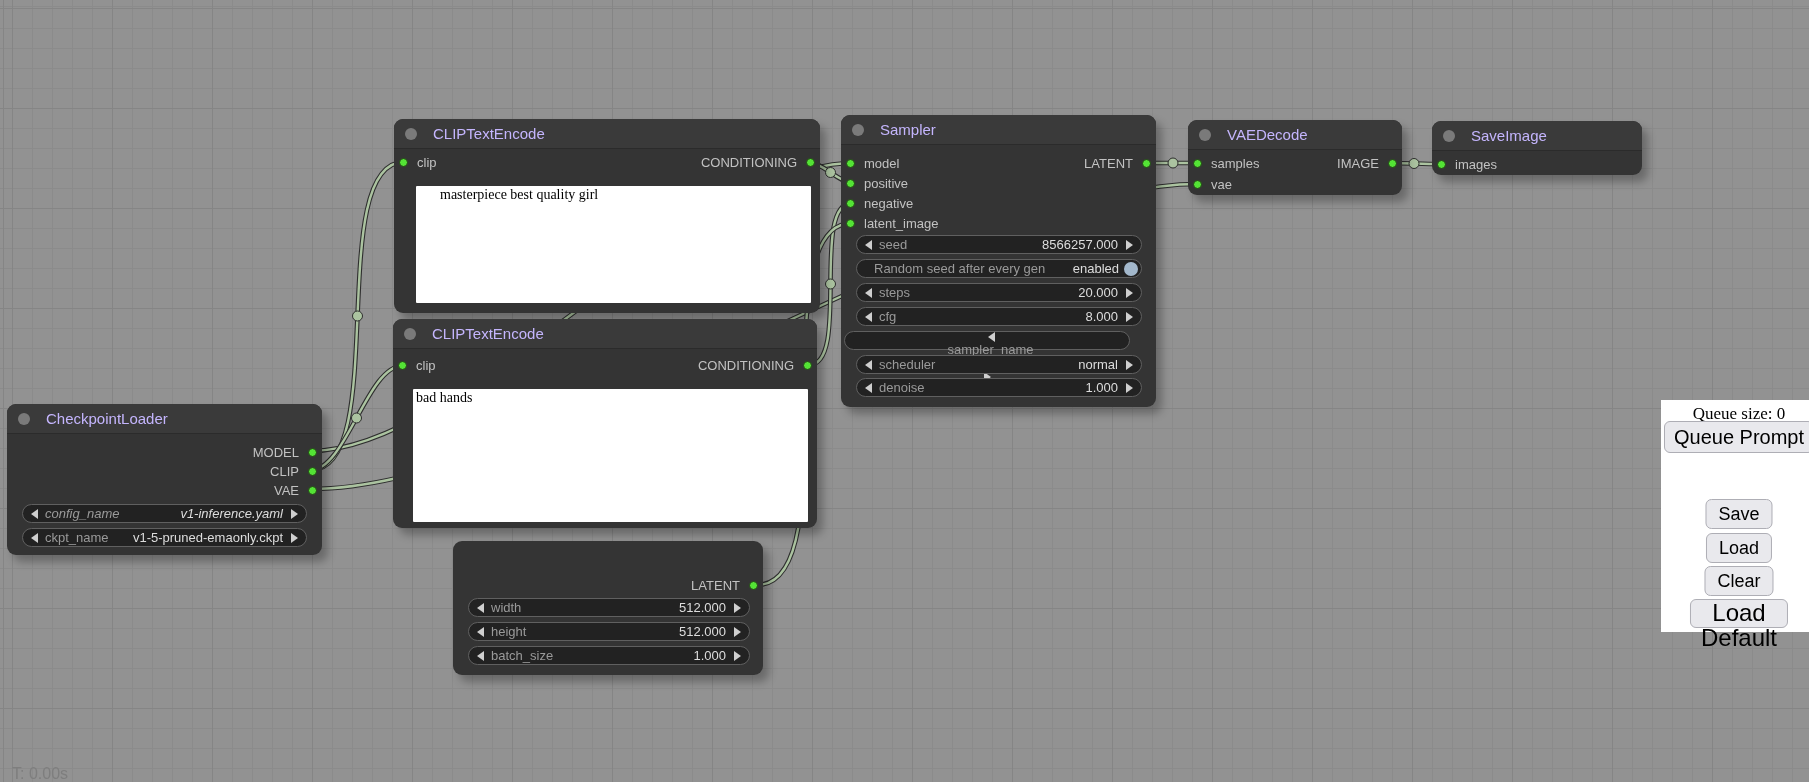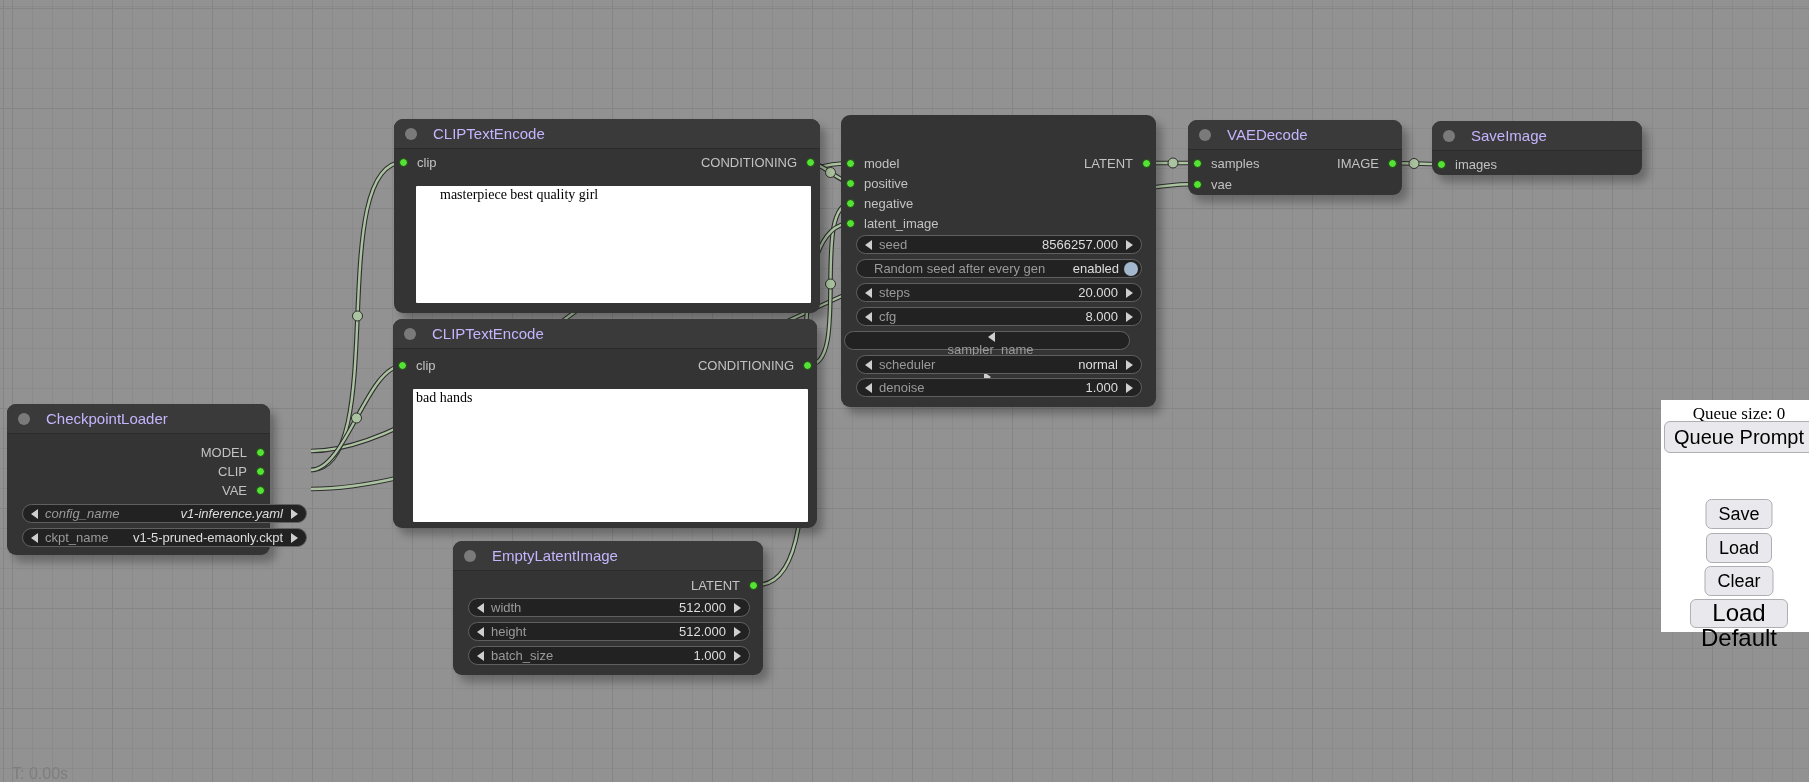--- a/index.html
+++ b/index.html
@@ -120,21 +120,21 @@
     <path class="wire-i" d="M1148,163 C1160.5,163 1185.5,163 1198,163"></path>
     <circle class="wire-dot" cx="1173" cy="163" r="5"></circle>
   </g>
   <g>
     <path class="wire-o" d="M1389,163 C1401.5,163 1426.5,164 1439,164"></path>
     <path class="wire-i" d="M1389,163 C1401.5,163 1426.5,164 1439,164"></path>
     <circle class="wire-dot" cx="1414" cy="163.5" r="5"></circle>
   </g>
 </svg>
 
-<div class="node" style="left:7px;top:404px;width:263px;height:151px;">
+<div class="node" style="left:7px;top:404px;width:315px;height:151px;">
   <div class="node-title">
     <span class="title-dot"></span>
     <span>CheckpointLoader</span>
   </div>
   <div class="slot-row out" style="top:38px;">
     <span class="slot-label">MODEL</span>
     <span class="slot-dot"></span>
   </div>
   <div class="slot-row out" style="top:57px;">
     <span class="slot-label">CLIP</span>
@@ -184,20 +184,24 @@
     <span class="slot-label">clip</span>
   </div>
   <div class="slot-row out" style="top:36px;">
     <span class="slot-label">CONDITIONING</span>
     <span class="slot-dot"></span>
   </div>
   <textarea class="prompt-text" style="left: 20px; top: 70px; width: 395px; height: 133px;">bad hands</textarea>
 </div>
 
 <div class="node" style="left:841px;top:115px;width:315px;height:292px;">
+  <div class="node-title">
+    <span class="title-dot"></span>
+    <span>Sampler</span>
+  </div>
   <div class="slot-row in" style="top:38px;">
     <span class="slot-dot"></span>
     <span class="slot-label">model</span>
   </div>
   <div class="slot-row in" style="top:58px;">
     <span class="slot-dot"></span>
     <span class="slot-label">positive</span>
   </div>
   <div class="slot-row in" style="top:78px;">
     <span class="slot-dot"></span>
@@ -278,24 +282,20 @@
     <span class="title-dot"></span>
     <span>SaveImage</span>
   </div>
   <div class="slot-row in" style="top:33px;">
     <span class="slot-dot"></span>
     <span class="slot-label">images</span>
   </div>
 </div>
 
 <div class="node" style="left:453px;top:541px;width:310px;height:134px;">
-  <div class="node-title">
-    <span class="title-dot"></span>
-    <span>EmptyLatentImage</span>
-  </div>
   <div class="slot-row out" style="top:34px;">
     <span class="slot-label">LATENT</span>
     <span class="slot-dot"></span>
   </div>
   <div class="widget" style="left:15px;top:57px;width:282px;">
     <span class="arrow-l"></span>
     <span class="w-label">width</span>
     <span class="w-value">512.000</span>
     <span class="arrow-r"></span>
   </div>

